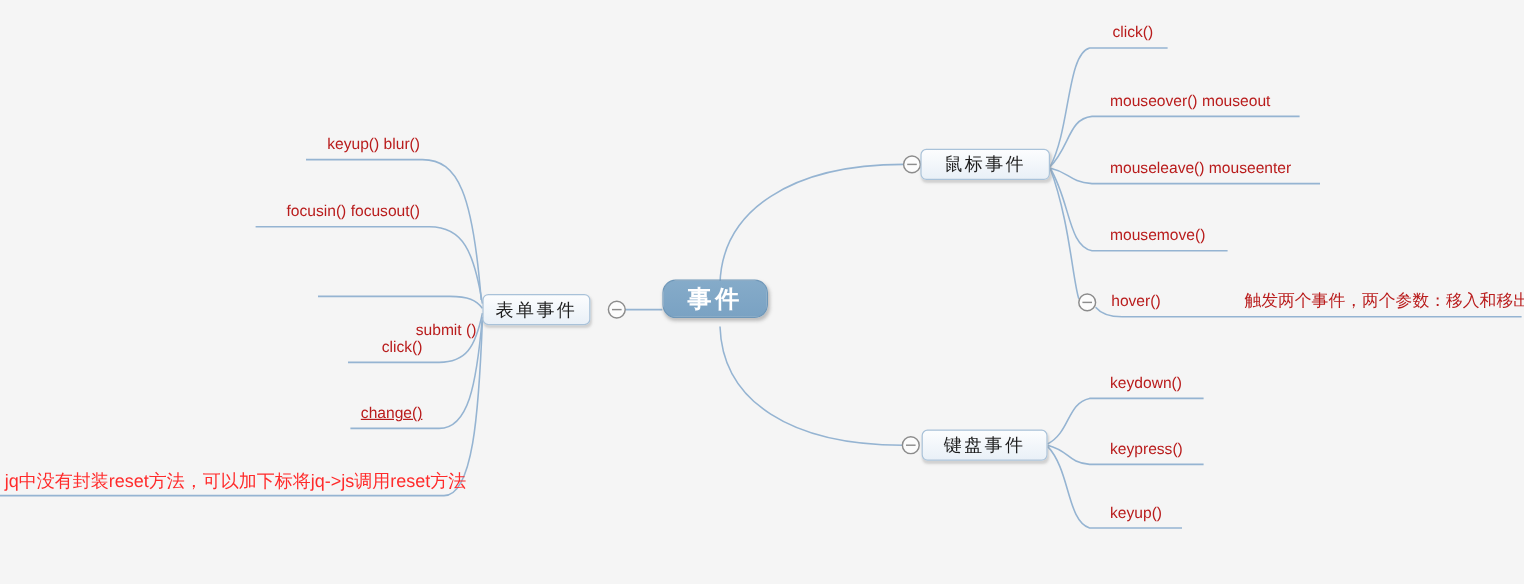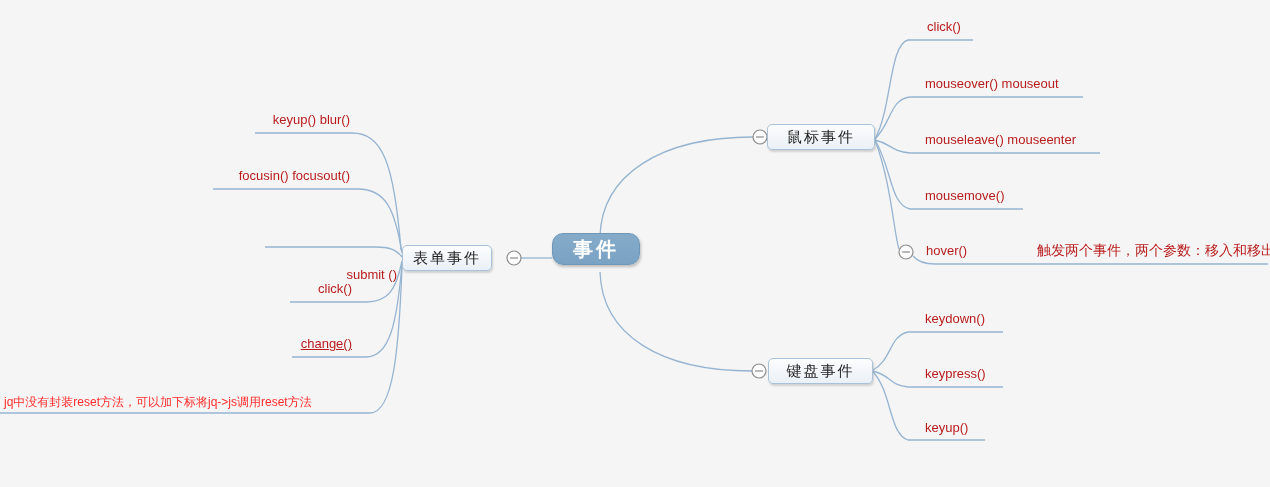--- a/index.html
+++ b/index.html
@@ -51,21 +51,21 @@
   .node-keyboard{left:768px;top:358px;width:105px;}
   
   .lbl{
     position:absolute;
     height:18px;line-height:18px;
     font-size:13px;
     color:#b91c1c;
     white-space:nowrap;
   }
   .lbl.right-aligned{text-align:right;}
-  .note-red{color:#ff2b2b;font-size:12px;}
+  .note-red{color:#ff2b2b;font-size:15px;}
   .annotation{font-size:14px;}
 </style>
 </head>
 <body>
 
 <div class="canvas">
 
   <svg class="wires" viewBox="0 0 1270 487" xmlns="http://www.w3.org/2000/svg">
     <g stroke="#95b4d2" stroke-width="1.3" fill="none">
 

